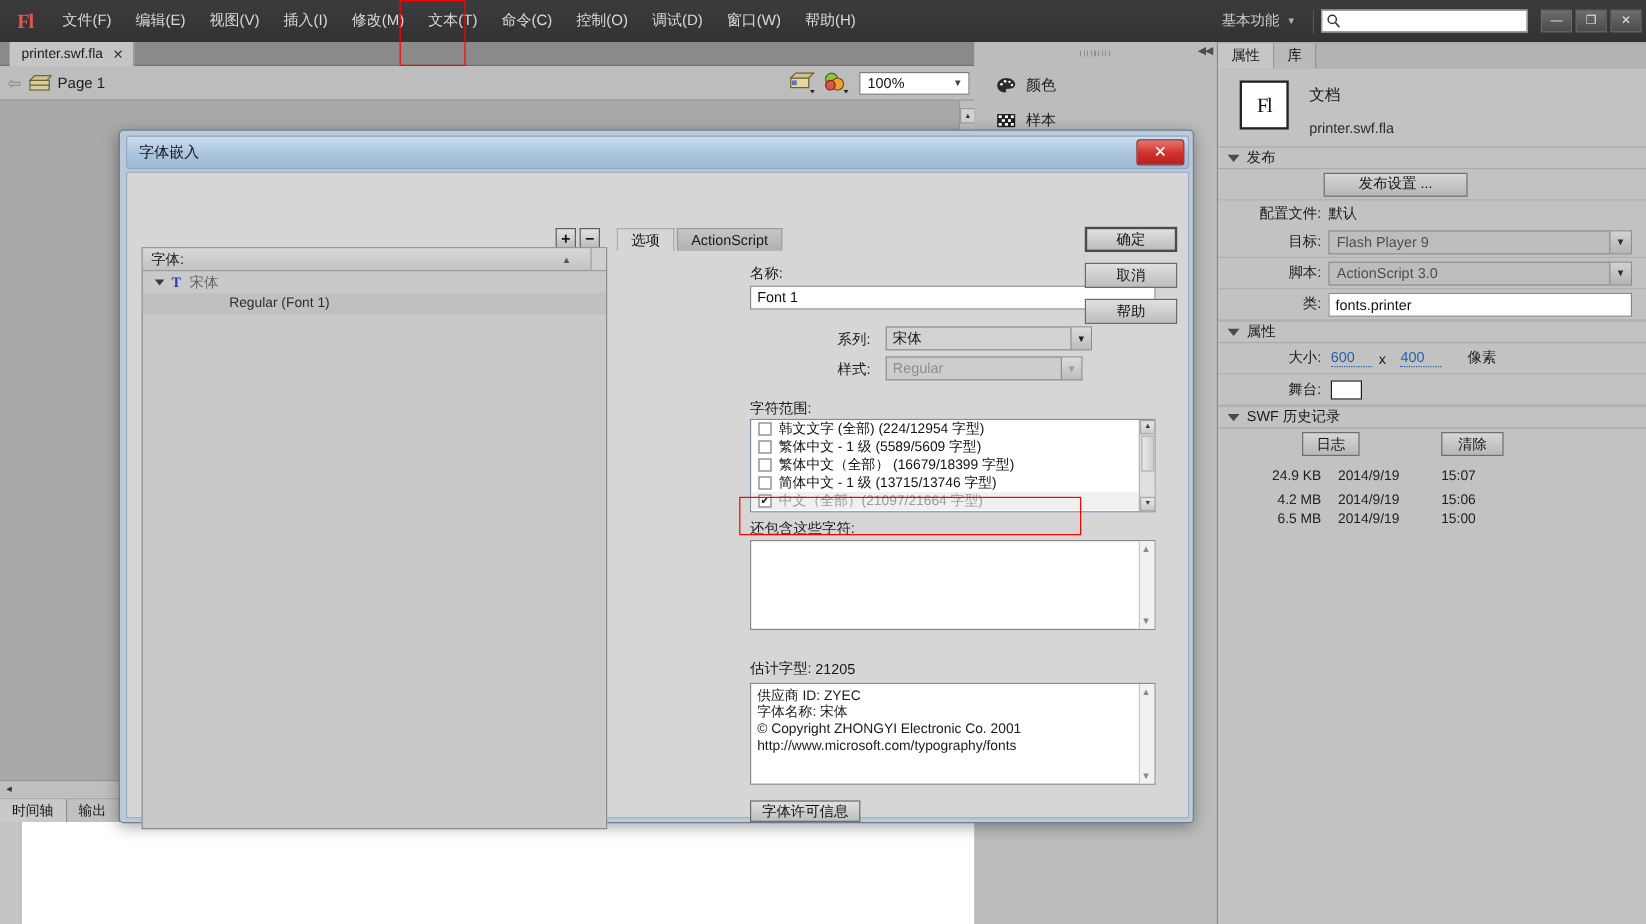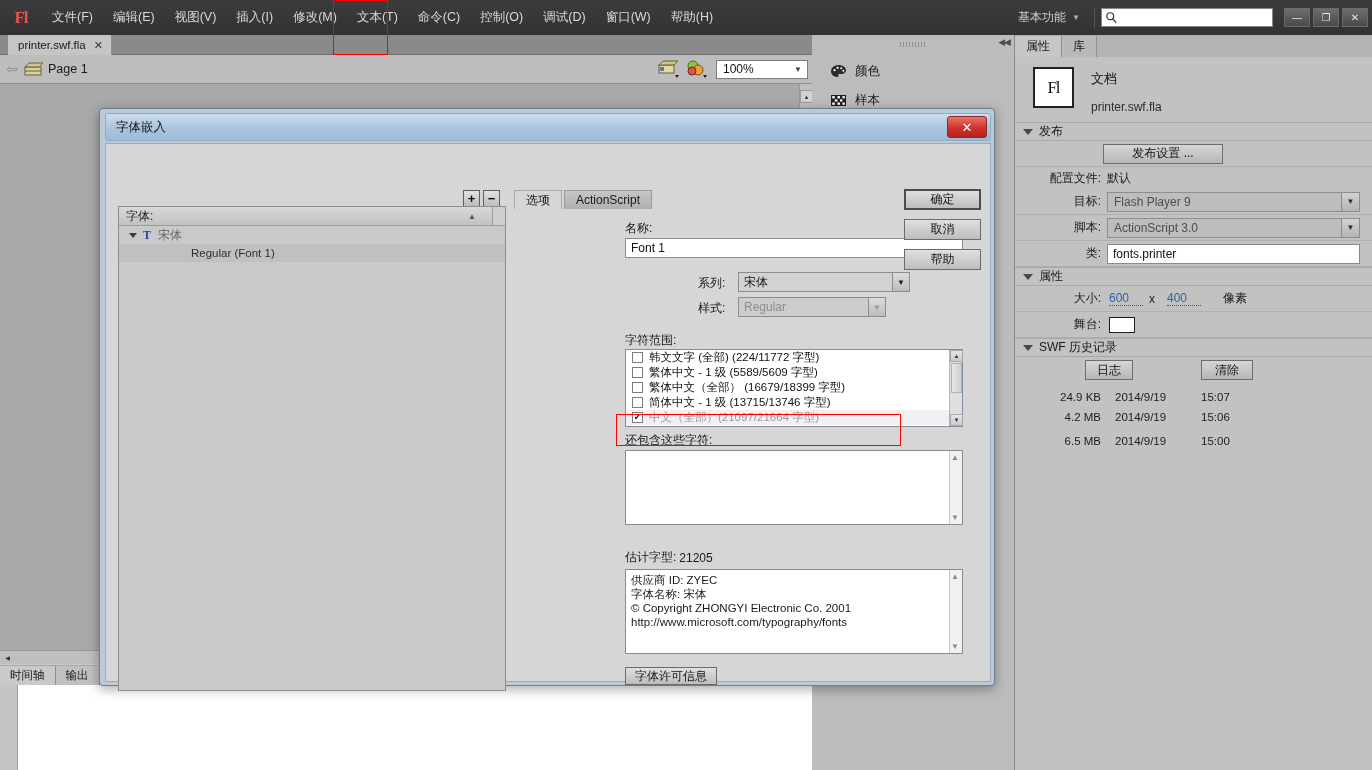--- a/index.html
+++ b/index.html
@@ -504,21 +504,21 @@
       <div class="hist-row" style="height:20px; align-items:center">
         <span style="width:78px; text-align:right">24.9 KB</span>
         <span style="margin-left:14px; width:70px">2014/9/19</span>
         <span style="margin-left:16px">15:07</span>
       </div>
       <div class="hist-row" style="height:20px; align-items:center">
         <span style="width:78px; text-align:right">4.2 MB</span>
         <span style="margin-left:14px; width:70px">2014/9/19</span>
         <span style="margin-left:16px">15:06</span>
       </div>
-      <div class="hist-row" style="height:20px; align-items:flex-end">
+      <div class="hist-row" style="height:20px; align-items:flex-start">
         <span style="width:78px; text-align:right">6.5 MB</span>
         <span style="margin-left:14px; width:70px">2014/9/19</span>
         <span style="margin-left:16px">15:00</span>
       </div>
     </div>
   </div>
 
   <div class="dlg-shadow">
     <div class="dlg-titlebar">
       <span class="dlg-title">字体嵌入</span>
@@ -558,35 +558,35 @@
         <span>Font 1</span>
       </div>
 
       <div style="position:absolute; left:592px; top:131px" class="lbl">系列:</div>
       <div class="dlg-select" style="position:absolute; left:632px; top:128px; width:172px">
         <span>宋体</span>
         <span class="arrbox">▼</span>
       </div>
 
       <div style="position:absolute; left:592px; top:156px" class="lbl">样式:</div>
-      <div class="dlg-select disabled" style="position:absolute; left:632px; top:153px; width:148px">
+      <div class="dlg-select disabled" style="position:absolute; left:632px; top:153px; width:164px">
         <span>Regular</span>
         <span class="arrbox">▼</span>
       </div>
 
       <div style="position:absolute; left:519px; top:188px" class="lbl">字符范围:</div>
       <div class="range-box" style="left:519px; top:205px">
         <div class="range-scroll">
           <div class="rs-arrow" style="top:0">▲</div>
           <div class="rs-thumb"></div>
           <div class="rs-arrow" style="bottom:0">▼</div>
         </div>
         <div class="range-row">
           <span class="cb"></span>
-          <span>韩文文字 (全部) (224/11772 字型)</span>
+          <span>韩文文字 (全部) (224/12954 字型)</span>
         </div>
         <div class="range-row">
           <span class="cb"></span>
           <span>繁体中文 - 1 级 (5589/5609 字型)</span>
         </div>
         <div class="range-row">
           <span class="cb"></span>
           <span>繁体中文（全部） (16679/18399 字型)</span>
         </div>
         <div class="range-row">

